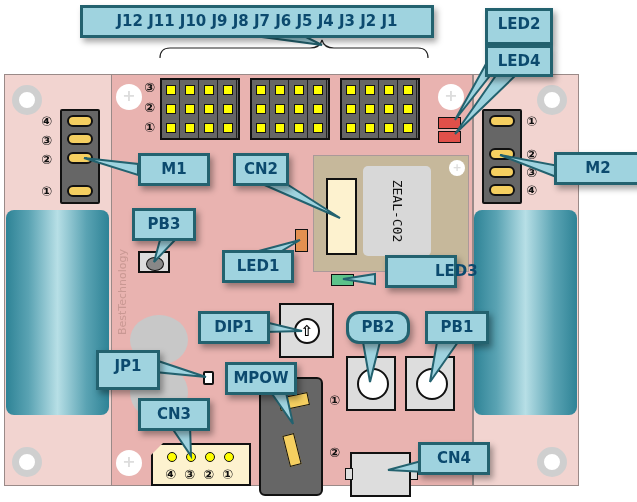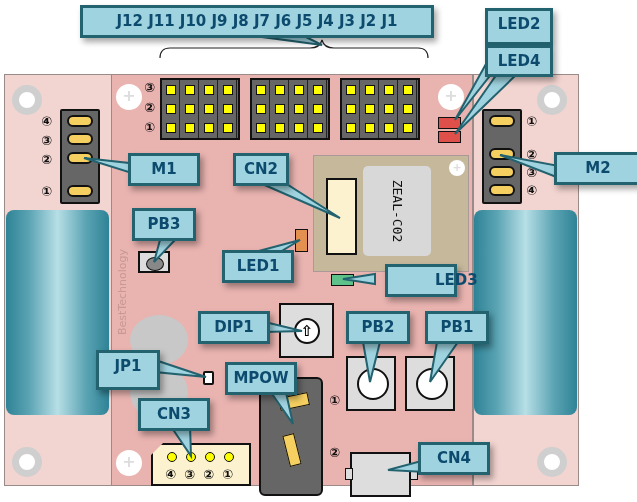--- a/index.html
+++ b/index.html
@@ -191,25 +191,25 @@
     <polygon points="155,360 155,372 206,377"></polygon>
     <polygon points="268,388 285,388 293,424"></polygon>
     <polygon points="170,425 190,425 191,456"></polygon>
     <polygon points="425,460 425,472 388,470"></polygon>
   </g>
 </svg>
 
 <div class="abs callout" style="left:80px;top:5px;width:354px;height:33px;line-height:27px;">J12 J11 J10 J9 J8 J7 J6 J5 J4 J3 J2 J1</div>
 <div class="abs callout" style="left:485px;top:8px;width:68px;height:37px;line-height:26px;">LED2</div>
 <div class="abs callout" style="left:485px;top:45px;width:68px;height:32px;line-height:26px;">LED4</div>
-<div class="abs callout" style="left:128px;top:153px;width:72px;height:33px;line-height:27px;">M1</div>
+<div class="abs callout" style="left:138px;top:153px;width:72px;height:33px;line-height:27px;">M1</div>
 <div class="abs callout" style="left:554px;top:152px;width:88px;height:33px;line-height:27px;">M2</div>
 <div class="abs callout" style="left:233px;top:153px;width:56px;height:33px;line-height:27px;">CN2</div>
 <div class="abs callout" style="left:132px;top:208px;width:64px;height:33px;line-height:27px;">PB3</div>
 <div class="abs callout" style="left:222px;top:250px;width:72px;height:33px;line-height:27px;">LED1</div>
-<div class="abs callout" style="left:385px;top:264px;width:72px;height:33px;line-height:27px;padding-left:47px;">LED3</div>
+<div class="abs callout" style="left:385px;top:255px;width:72px;height:33px;line-height:27px;padding-left:47px;">LED3</div>
 <div class="abs callout" style="left:198px;top:311px;width:72px;height:33px;line-height:27px;">DIP1</div>
-<div class="abs callout" style="left:346px;top:311px;width:64px;height:33px;line-height:27px;">PB2</div>
+<div class="abs callout" style="left:346px;top:311px;width:64px;height:33px;line-height:27px;border-radius:13px;">PB2</div>
 <div class="abs callout" style="left:425px;top:311px;width:64px;height:33px;line-height:27px;">PB1</div>
 <div class="abs callout" style="left:96px;top:350px;width:64px;height:40px;line-height:27px;">JP1</div>
 <div class="abs callout" style="left:225px;top:362px;width:72px;height:33px;line-height:27px;">MPOW</div>
 <div class="abs callout" style="left:138px;top:398px;width:72px;height:33px;line-height:27px;">CN3</div>
 <div class="abs callout" style="left:418px;top:442px;width:72px;height:33px;line-height:27px;">CN4</div>
 
 </body></html>

